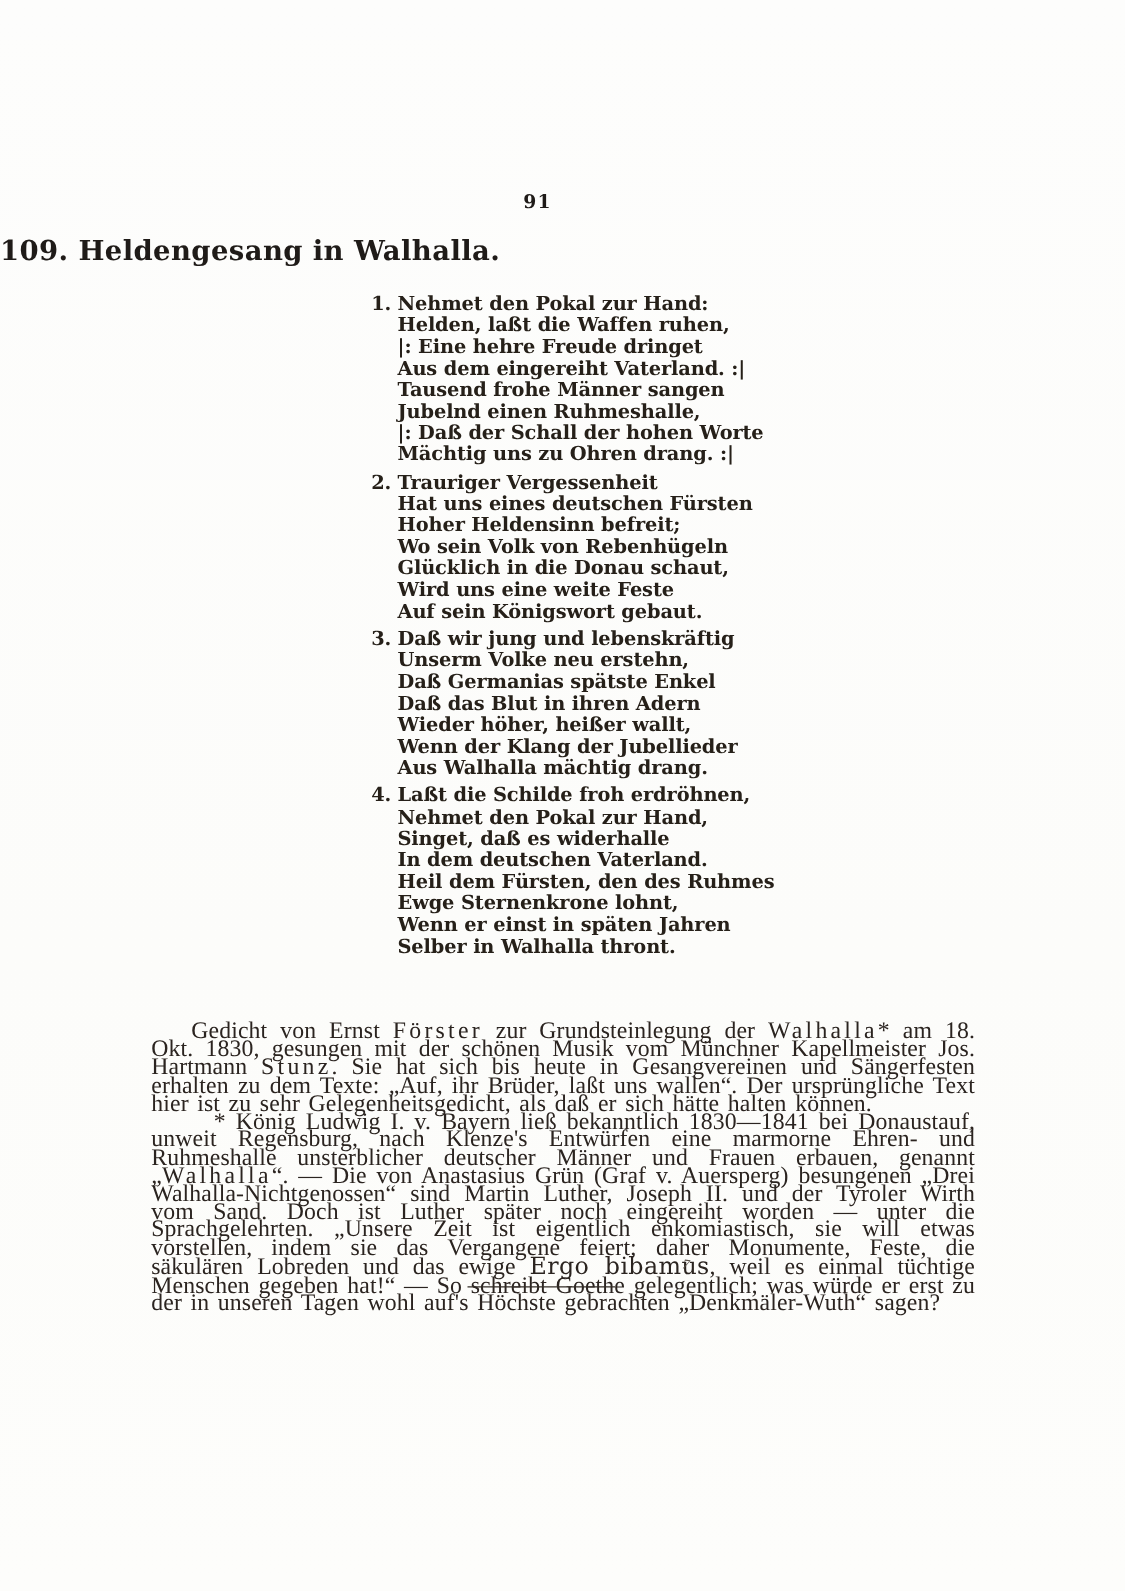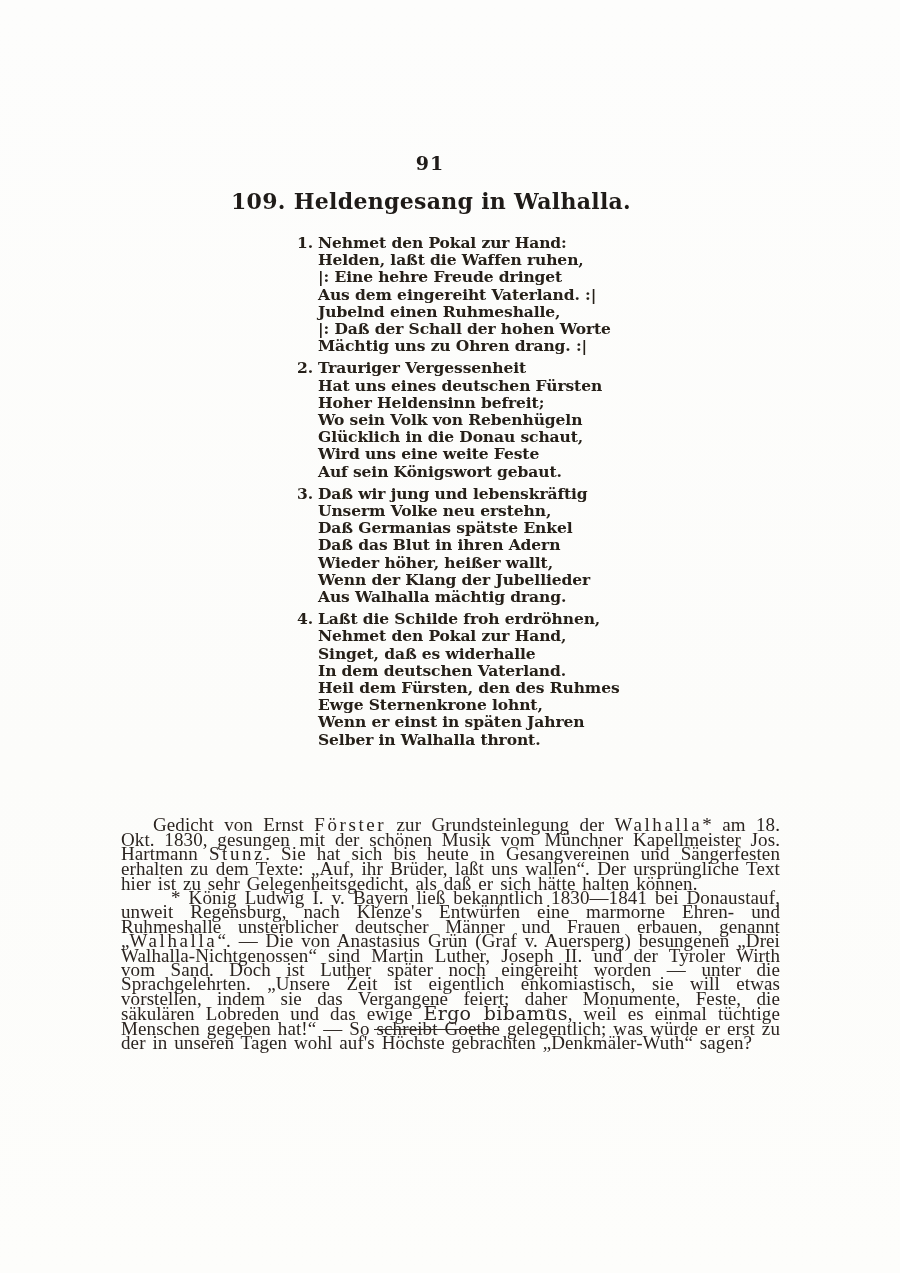--- a/index.html
+++ b/index.html
@@ -17,31 +17,30 @@
     font-family: "Liberation Serif", serif;
   }
   .page-number {
     position: absolute;
     top: 152px;
     left: 0;
     width: 860px;
     text-align: center;
     font-family: "DejaVu Serif", serif;
     font-weight: 700;
-    font-size: 19px;
+    font-size: 15px;
     letter-spacing: 1px;
     color: #1f1b18;
   }
   .title {
     position: absolute;
     top: 188px;
     left: 0;
     width: 862px;
     margin: 0;
-    text-align: center;
     font-family: "DejaVu Serif", serif;
     font-weight: 700;
     font-size: 22px;
     letter-spacing: 0.3px;
     color: #1f1b18;
     white-space: nowrap;
   }
   .song {
     position: absolute;
     top: 234px;
@@ -116,20 +115,21 @@
 
   <div class="song">
 
     <div class="stanza">
       <span class="stanza-num">1.</span>
       <div class="verse">
         <div class="vline">Nehmet den Pokal zur Hand:</div>
         <div class="vline">Helden, laßt die Waffen ruhen,</div>
         <div class="vline">|: Eine hehre Freude dringet</div>
         <div class="vline">Aus dem eingereiht Vaterland. :|</div>
+        <div class="vline">Tausend frohe Männer sangen</div>
         <div class="vline">Jubelnd einen Ruhmeshalle,</div>
         <div class="vline">|: Daß der Schall der hohen Worte</div>
         <div class="vline">Mächtig uns zu Ohren drang. :|</div>
       </div>
     </div>
 
     <div class="stanza">
       <span class="stanza-num">2.</span>
       <div class="verse">
         <div class="vline">Trauriger Vergessenheit</div>

